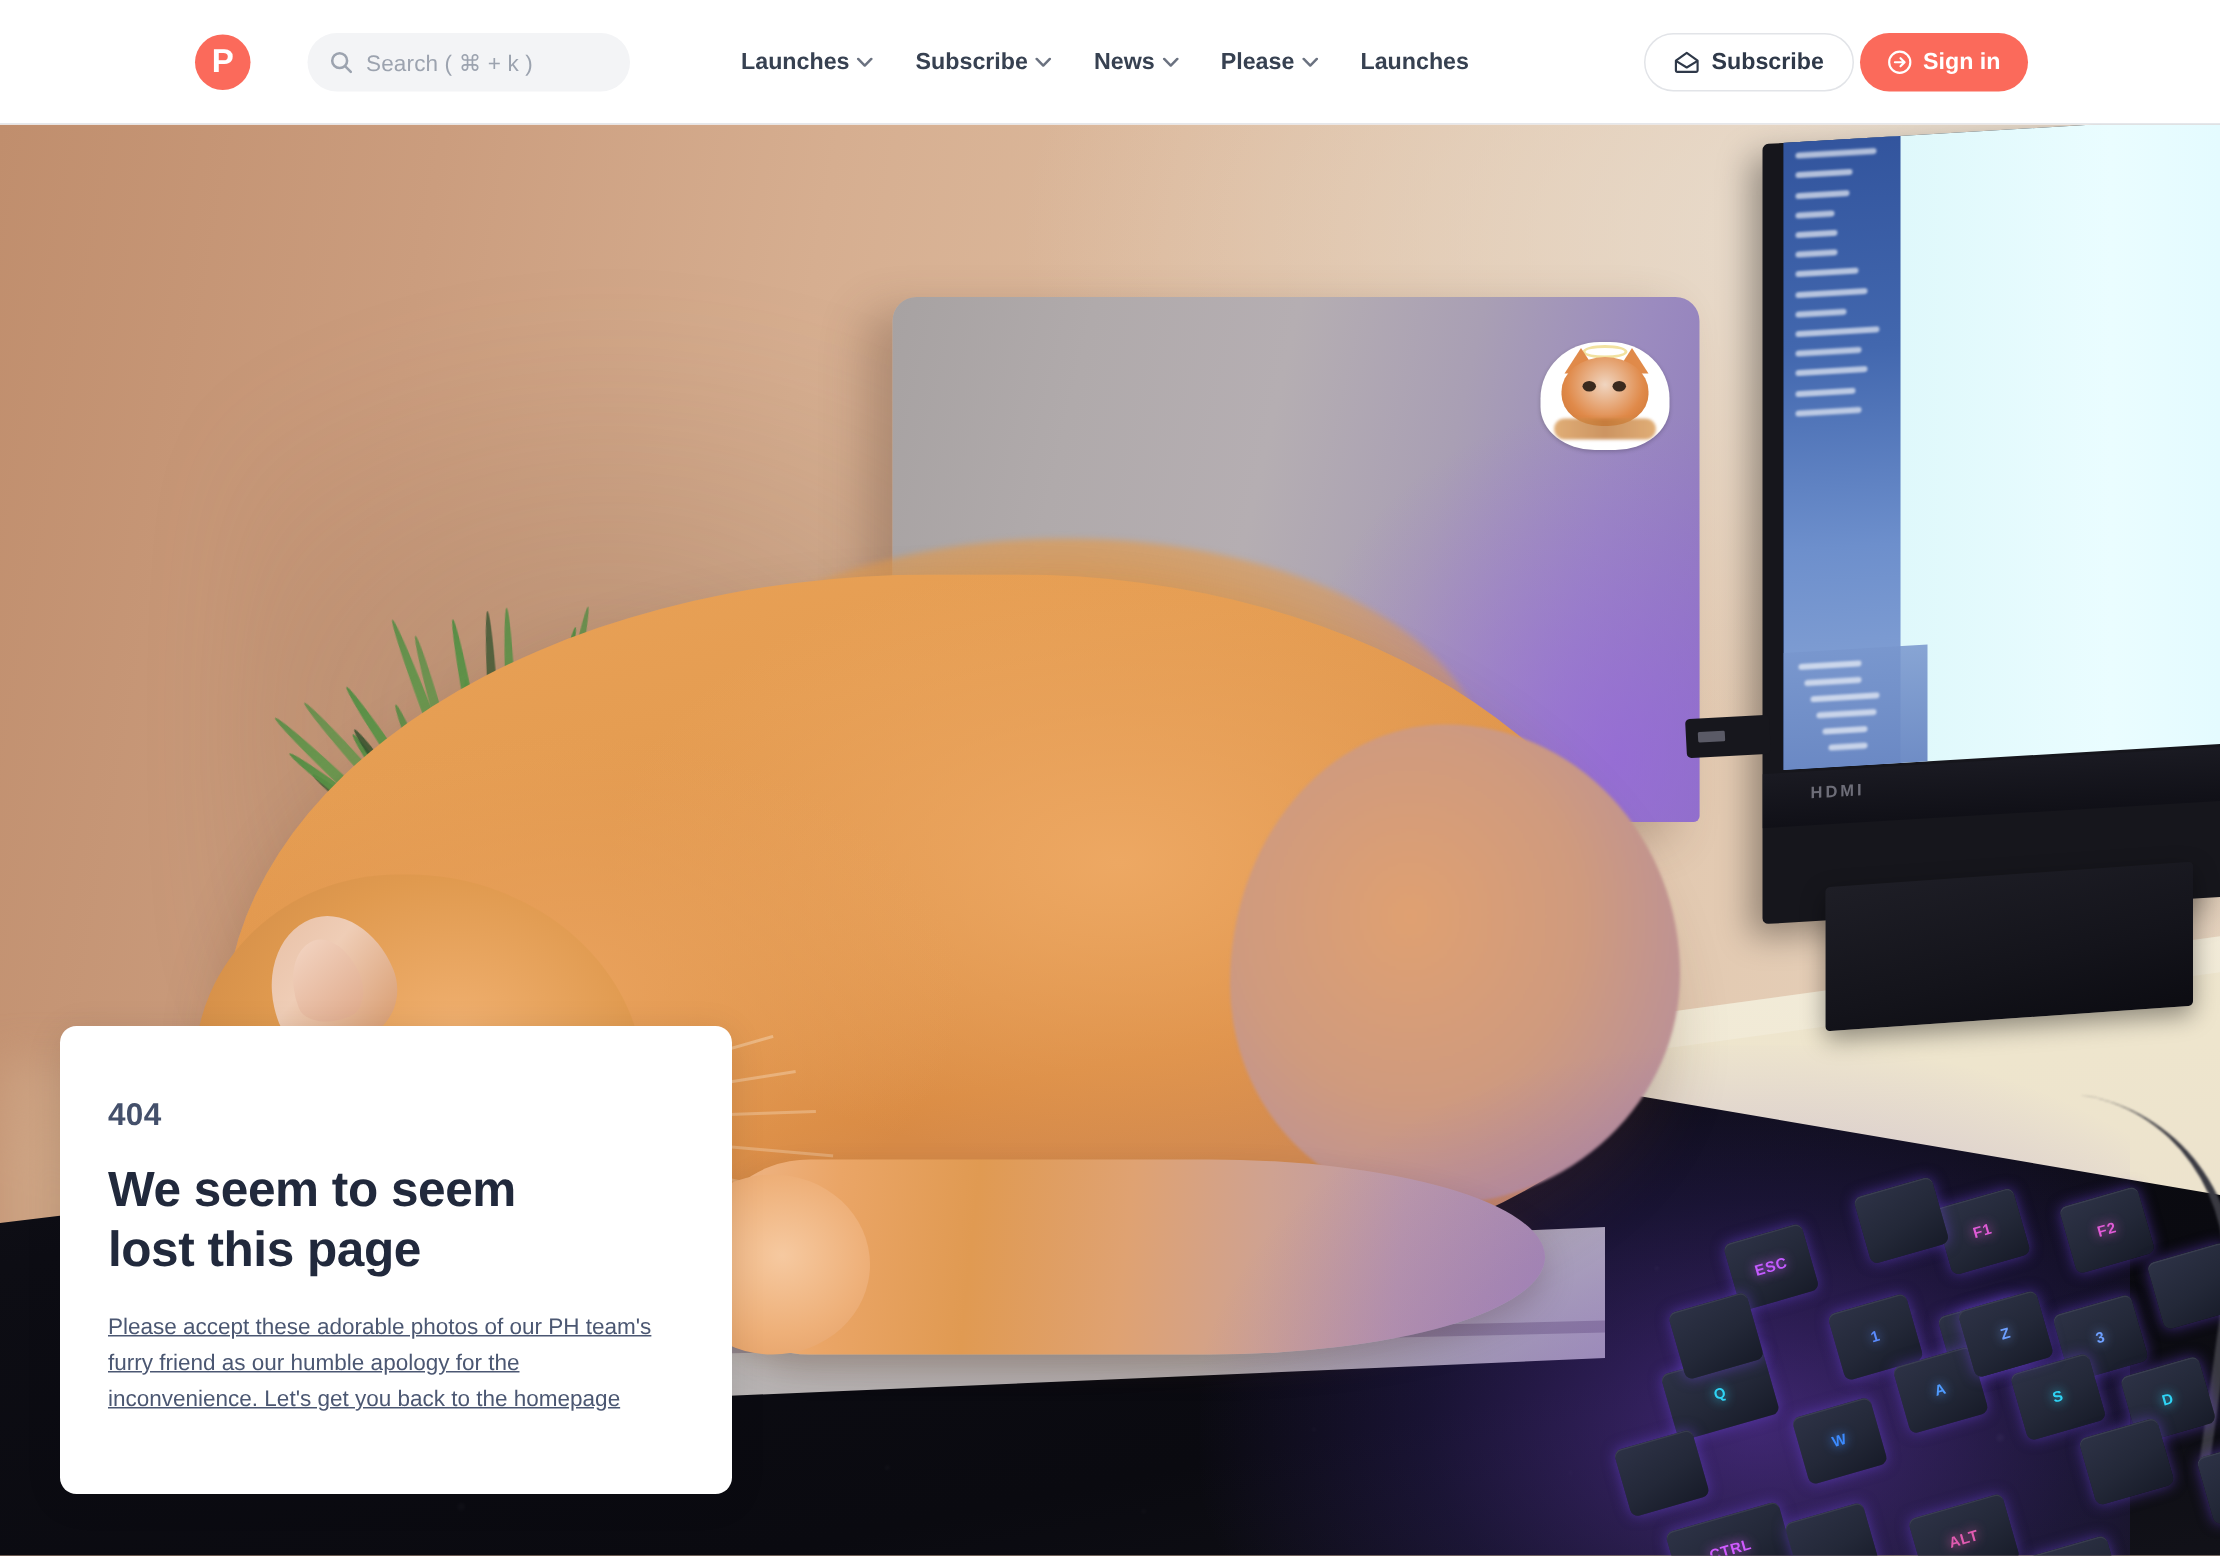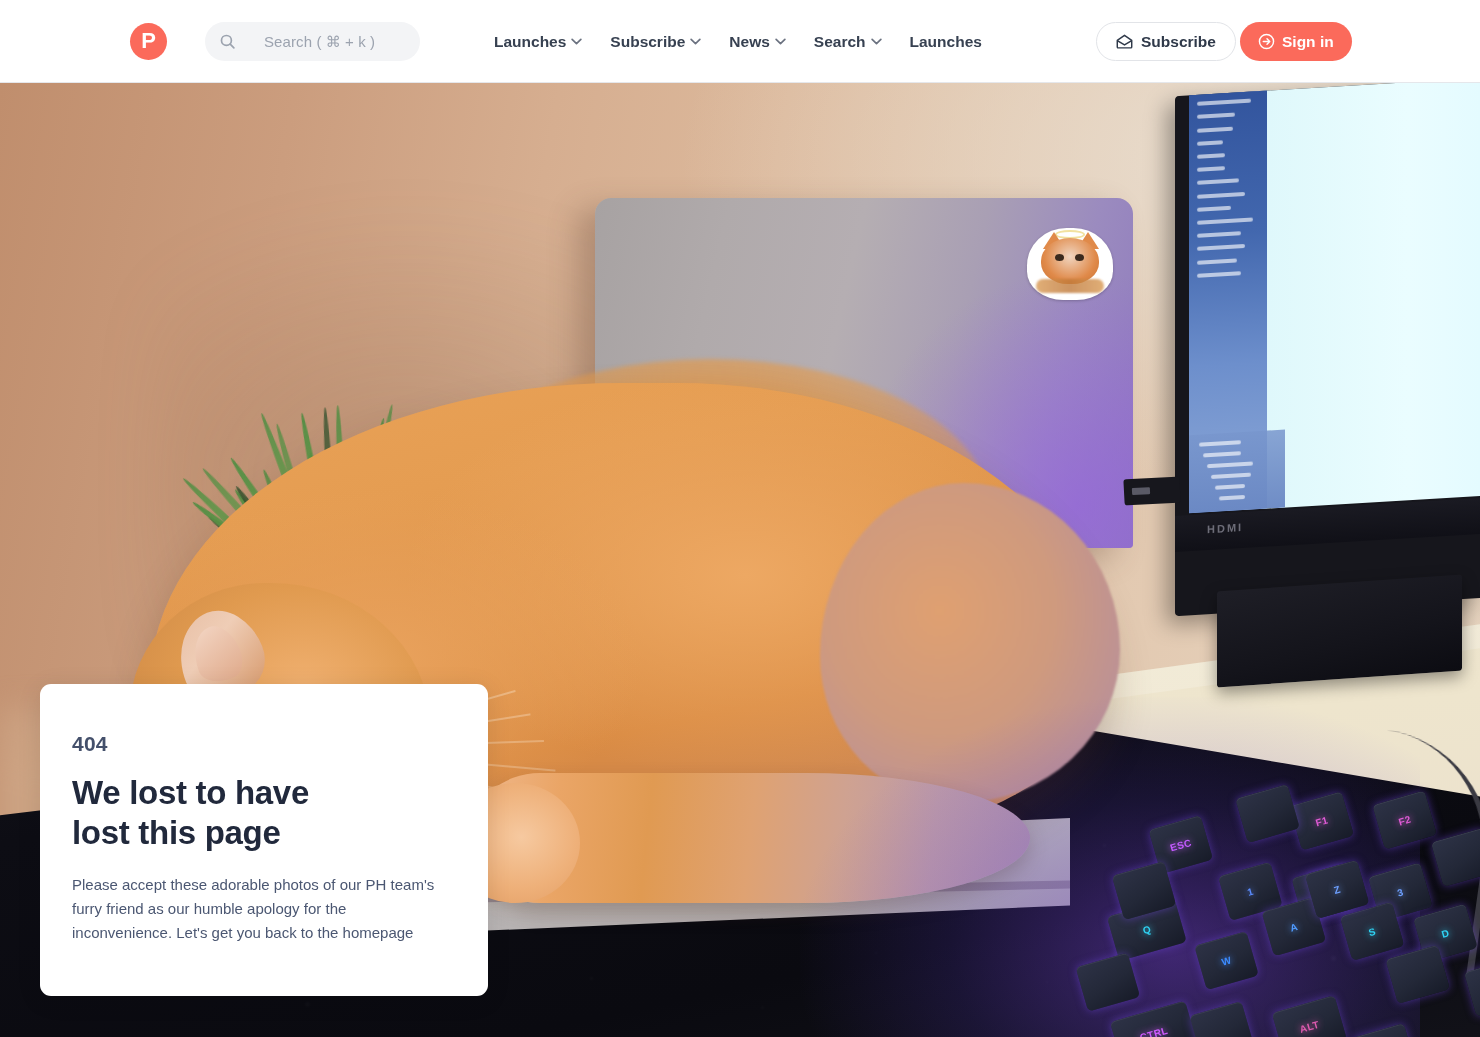--- a/index.html
+++ b/index.html
@@ -24,21 +24,21 @@
     font-size:22px; font-weight:bold; line-height:1;
     padding-bottom:2px;
   }
   .search-pill{
     position:absolute; left:205px; top:22px;
     width:215px; height:39px; border-radius:20px;
     background:#f3f4f6; display:flex; align-items:center;
     padding:0 14px; cursor:text;
   }
   .search-pill svg{ margin-right:8px; flex:none; }
-  .search-ph{ color:#9ca3af; font-size:15px; letter-spacing:.1px;margin-left:20px; }
+  .search-ph{ color:#9ca3af; font-size:15px; letter-spacing:.1px; }
 
   .nav{ position:absolute; left:494px; top:0; height:83px; display:flex; align-items:center; gap:28px; }
   .nav-item{
     display:flex; align-items:center; gap:5px; cursor:pointer;
     color:#374151; font-size:15.5px; font-weight:bold; white-space:nowrap;
   }
   .chev{ display:block; }
 
   .btn-subscribe{
     position:absolute; left:1096px; top:22px;
@@ -354,21 +354,21 @@
     background:#ffffff; border-radius:11px;
     box-shadow:0 4px 24px rgba(0,0,0,.10);
     padding:48px 40px 0 32px; z-index:30;
   }
   .c-404{ color:#44506b; font-size:21px; font-weight:bold; letter-spacing:.2px; }
   .c-title{
     color:#21293c; font-size:33px; font-weight:bold; line-height:40px;
     margin-top:17px; letter-spacing:-.3px;
   }
   .c-desc{
-    color:#4b5772; font-size:15px; line-height:24px; margin-top:20px; max-width:378px;
+    color:#4b5772; font-size:15px; line-height:24px; margin-top:20px; max-width:378px;text-decoration:underline;
   }
   .c-btn{
     margin-top:18px; display:inline-block;
     background:#FB6A5B; color:#fff; border:none; cursor:pointer;
     font-size:14.5px; font-weight:bold; padding:13px 17px; border-radius:5px;
   }
 </style>
 </head>
 <body>
 
@@ -399,21 +399,21 @@
           <path d="M1 1.5L6 6.5L11 1.5" stroke-linecap="round" stroke-linejoin="round"></path>
         </svg>
     </div>
     <div class="nav-item">
       <span>News</span>
       <svg class="chev" width="11" height="7" viewBox="0 0 12 8" fill="none" stroke="#6b7280" stroke-width="1.9">
           <path d="M1 1.5L6 6.5L11 1.5" stroke-linecap="round" stroke-linejoin="round"></path>
         </svg>
     </div>
     <div class="nav-item">
-      <span>Search</span>
+      <span>Please</span>
       <svg class="chev" width="11" height="7" viewBox="0 0 12 8" fill="none" stroke="#6b7280" stroke-width="1.9">
           <path d="M1 1.5L6 6.5L11 1.5" stroke-linecap="round" stroke-linejoin="round"></path>
         </svg>
     </div>
     <div class="nav-item">
       <span>Launches</span>
     </div>
   </nav>
 
   <button class="btn-subscribe">
@@ -635,17 +635,17 @@
       <div class="key" style="left: 60px; top: 40px;"></div>
       <div class="key" style="left: 372px; top: 230px;"></div>
       <div class="key" style="left: 246px; top: 262px;"></div>
     </div>
 
 </div>
 
 <div class="card">
   <div class="c-404">404</div>
   <div class="c-title">
-    <span>We lost to have</span><br>
+    <span>We seem to seem</span><br>
     <span>lost this page</span>
   </div>
   <div class="c-desc">Please accept these adorable photos of our PH team's furry friend as our humble apology for the inconvenience. Let's get you back to the homepage</div>
 </div>
 
 </body></html>

